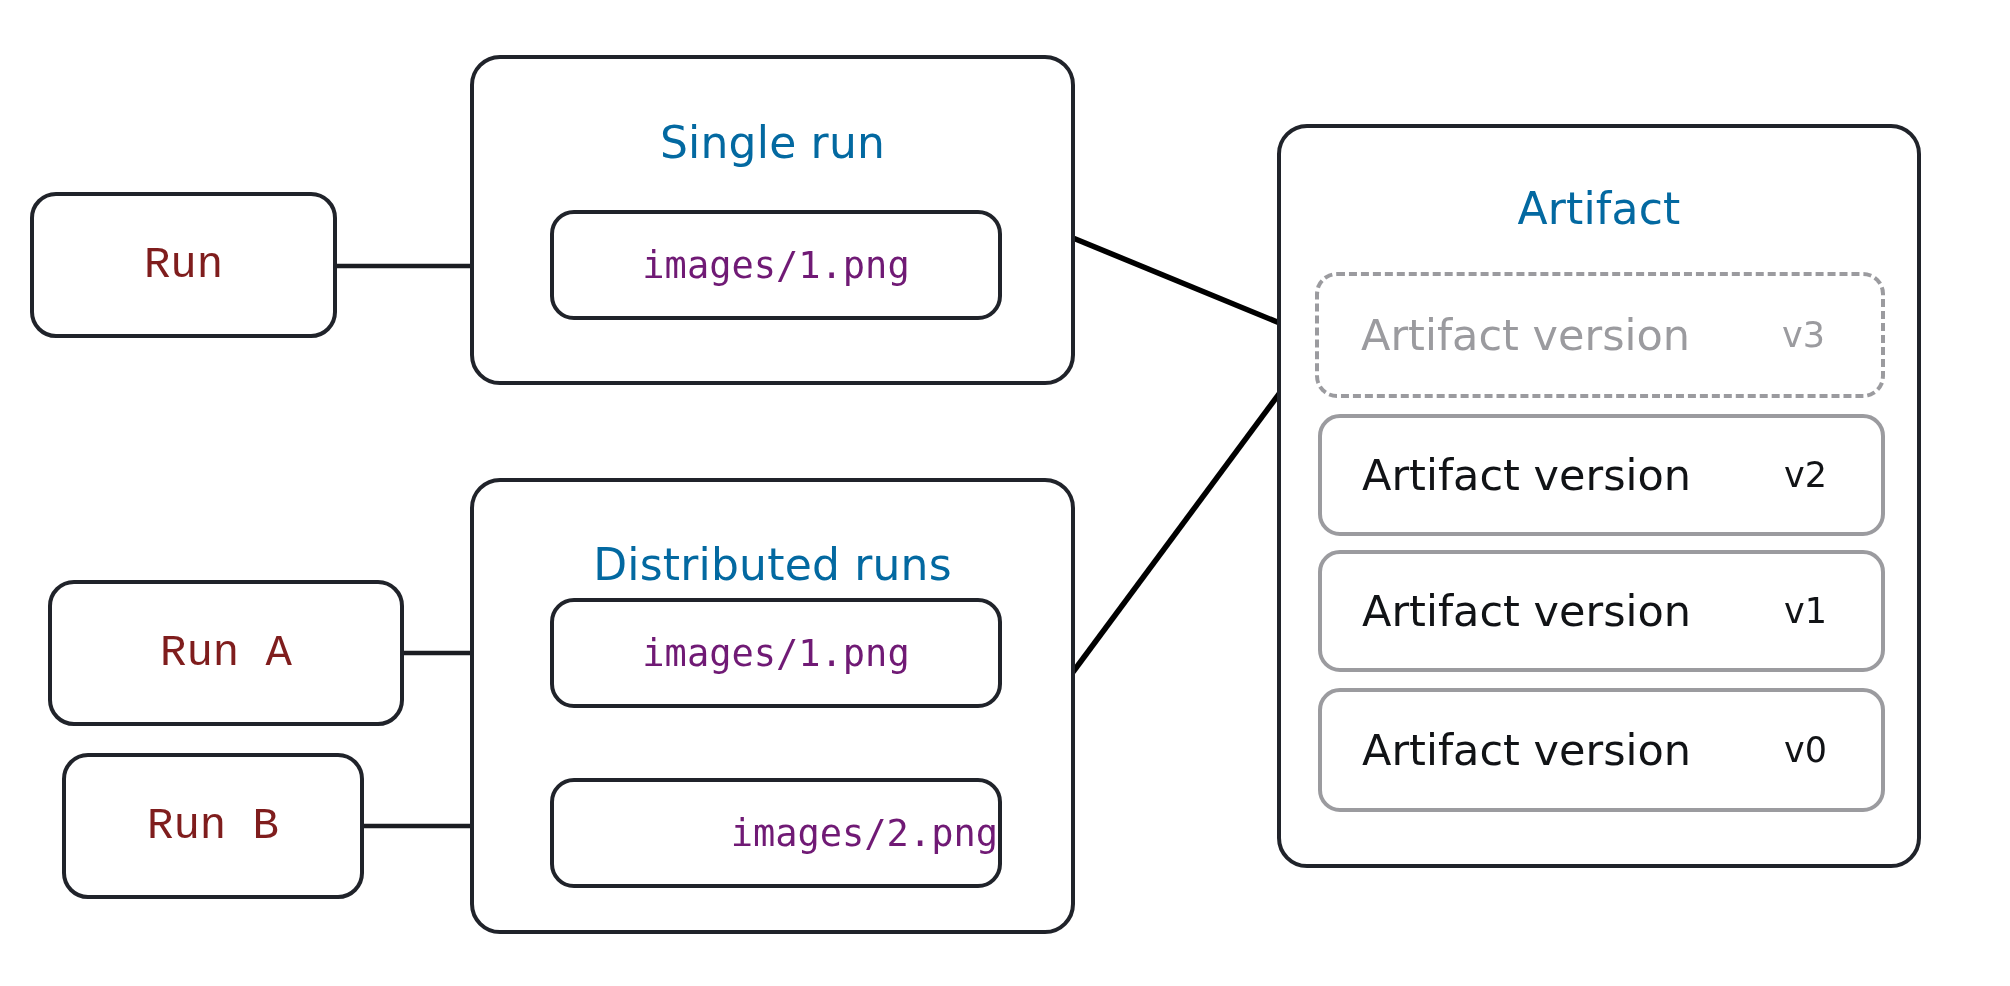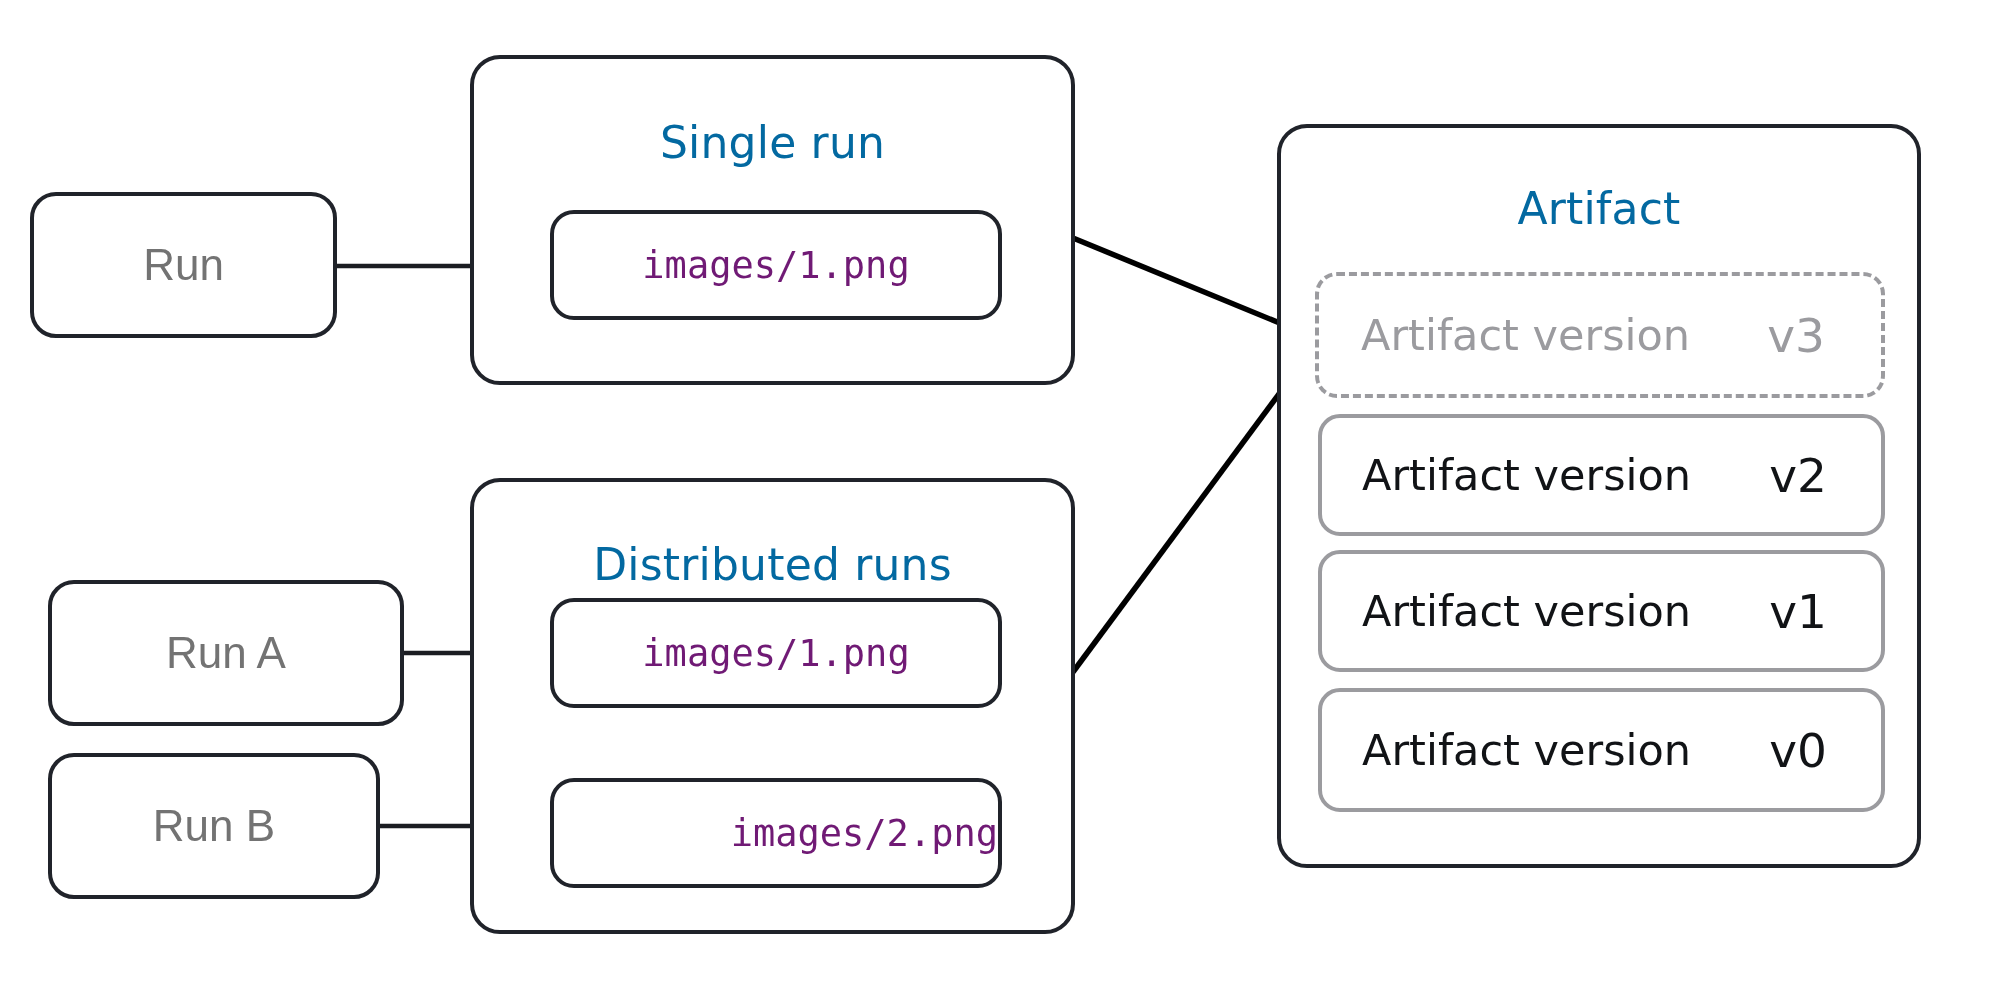--- a/index.html
+++ b/index.html
@@ -41,24 +41,24 @@
     position:absolute;
     left:0;right:0;
     text-align:center;
     color:#0369a1;
     font-size:44px;
     font-weight:400;
     letter-spacing:0.2px;
     white-space:nowrap;
   }
   .label-sans{
-    font-family:Liberation Sans, sans-serif;
+    font-family:Liberation Mono, monospace;
     font-size:44px;
     font-weight:400;
-    color:#737373;
+    color:#7f1d1d;
     white-space:nowrap;
   }
   .label-mono{
     font-family:"DejaVu Sans Mono","Liberation Mono",monospace;
     font-size:37px;
     font-weight:400;
     color:#701a75;
     letter-spacing:0px;
     white-space:nowrap;
   }
@@ -77,21 +77,21 @@
   .ver-dashed{
     border:4px dashed #9b9b9f;
     border-radius:22px;
   }
   .ver-name{
     font-size:43px;
     font-weight:400;
     white-space:nowrap;
   }
   .ver-tag{
-    font-size:47px;
+    font-size:35px;
     font-weight:400;
     white-space:nowrap;
     position:absolute;
   }
   .txt-black{color:#111316;}
   .txt-gray{color:#9b9b9f;}
   svg.edges{
     position:absolute;
     left:0;top:0;
     width:2010px;
@@ -133,21 +133,21 @@
   <div class="group" style="left:470px;top:55px;width:605px;height:330px;">
     <div class="group-title" style="top:58px;">Single run</div>
   </div>
   <div class="node node-dark" style="left:550px;top:210px;width:452px;height:110px;border-radius:24px;">
     <span class="label-mono">images/1.png</span>
   </div>
 
   <div class="node node-dark" style="left:48px;top:580px;width:356px;height:146px;">
     <span class="label-sans">Run A</span>
   </div>
-  <div class="node node-dark" style="left:48px;top:753px;width:332px;height:146px;">
+  <div class="node node-dark" style="left:62px;top:753px;width:302px;height:146px;">
     <span class="label-sans">Run B</span>
   </div>
 
   <div class="group" style="left:470px;top:478px;width:605px;height:456px;">
     <div class="group-title" style="top:57px;">Distributed runs</div>
   </div>
   <div class="node node-dark" style="left:550px;top:598px;width:452px;height:110px;border-radius:24px;">
     <span class="label-mono">images/1.png</span>
   </div>
   <div class="node node-dark" style="left:550px;top:778px;width:452px;height:110px;border-radius:24px;justify-content:flex-end;">

